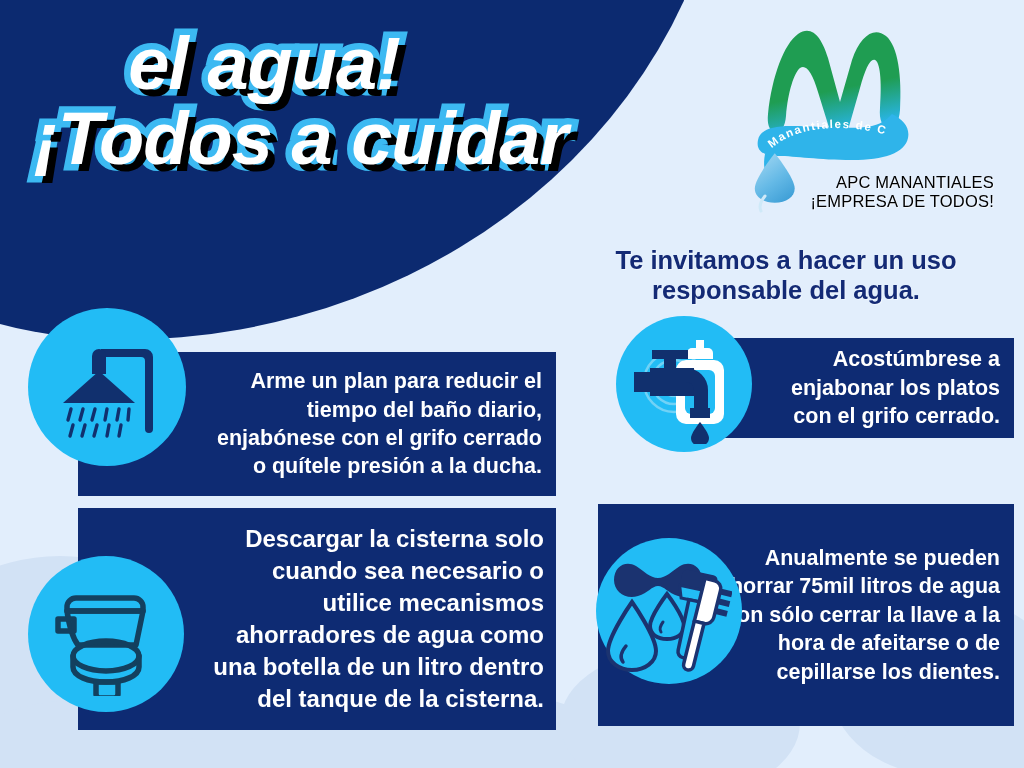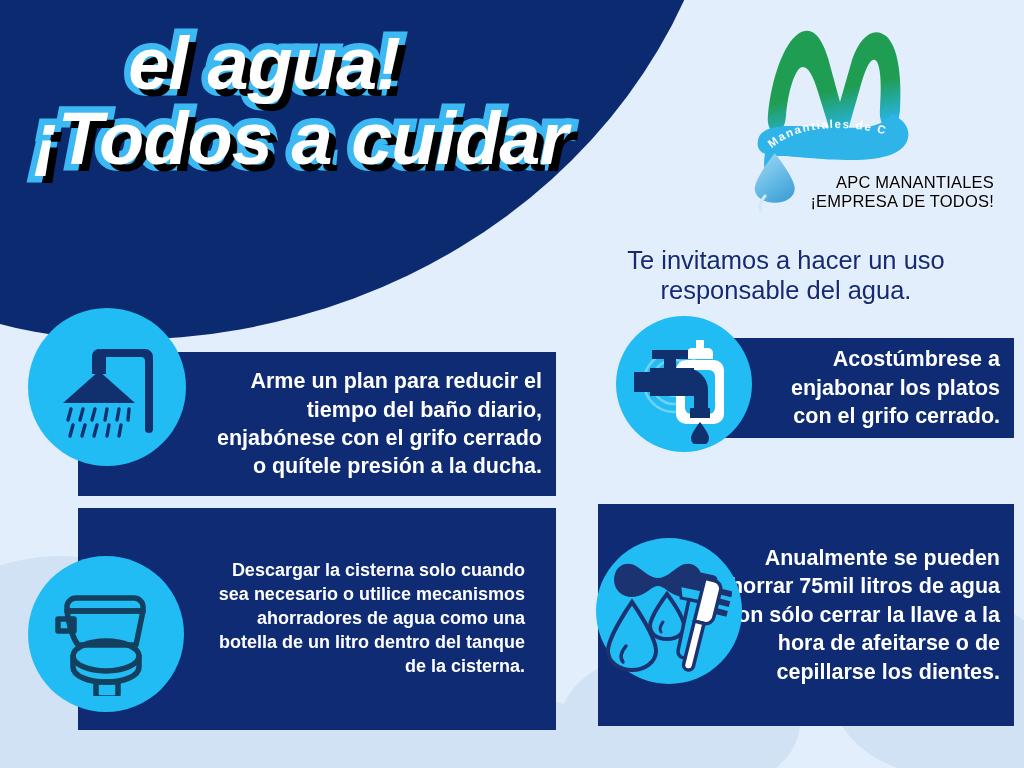--- a/index.html
+++ b/index.html
@@ -63,21 +63,21 @@
     margin-top:-42px;
     padding-right:4px;
     text-shadow:1px 1px 0 rgba(255,255,255,.6);
   }
 
   
   .subtitle{
     position:absolute;left:560px;top:246px;width:452px;
     text-align:center;
     color:#142a75;
-    font-weight:normal;
+    font-weight:bold;
     font-size:25.5px;
     line-height:1.16;
     z-index:6;
     text-shadow:1px 1px 0 rgba(255,255,255,.5);
   }
 
   
   .tip{position:absolute;z-index:5;}
   .tip .badge{
     position:absolute;
@@ -102,21 +102,21 @@
   #tip1 .badge{left:28px;top:308px;width:158px;height:158px;}
   #tip1 .panel{left:78px;top:352px;width:478px;height:144px;}
   #tip1 .panel .txt{padding:0 14px 0 120px;text-align:right;font-size:21.5px;line-height:1.32;}
 
   #tip2 .badge{left:616px;top:316px;width:136px;height:136px;}
   #tip2 .panel{left:678px;top:338px;width:336px;height:100px;}
   #tip2 .panel .txt{padding:0 14px 0 90px;text-align:right;font-size:21.5px;line-height:1.32;}
 
   #tip3 .badge{left:28px;top:556px;width:156px;height:156px;}
   #tip3 .panel{left:78px;top:508px;width:478px;height:222px;}
-  #tip3 .panel .txt{padding:0 31px 0 120px;text-align:right;font-size:18px;line-height:1.33;}
+  #tip3 .panel .txt{padding:0 12px 0 120px;text-align:right;font-size:24px;line-height:1.33;}
 
   #tip4 .badge{left:596px;top:538px;width:146px;height:146px;}
   #tip4 .panel{left:598px;top:504px;width:416px;height:222px;}
   #tip4 .panel .txt{padding:0 14px 0 86px;text-align:right;font-size:21.5px;line-height:1.33;}
 
   svg{display:block;}
 </style>
 </head>
 <body>
 

